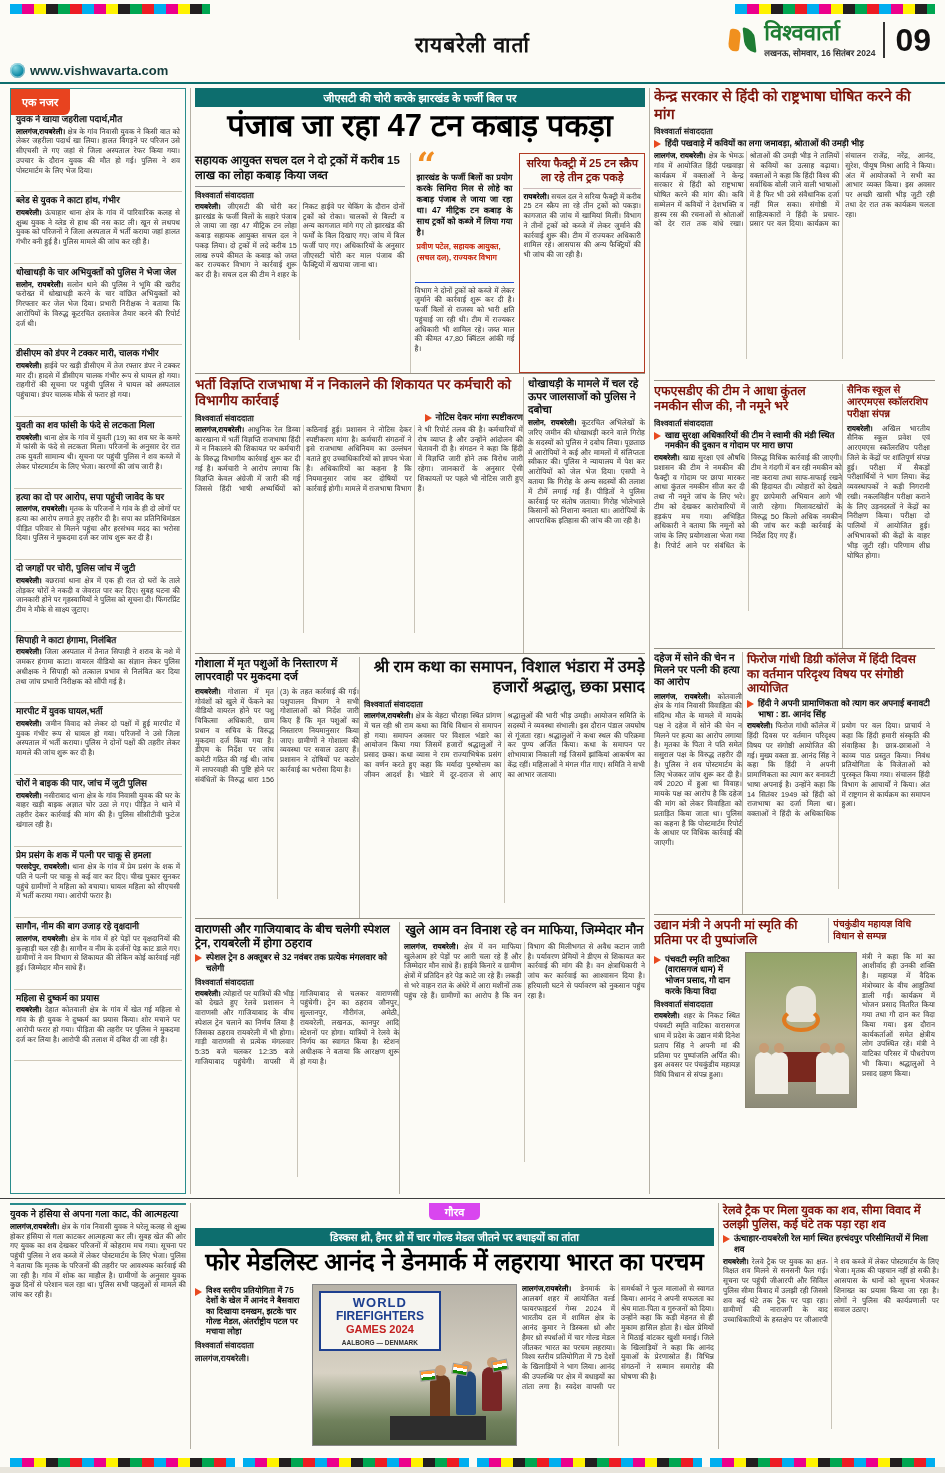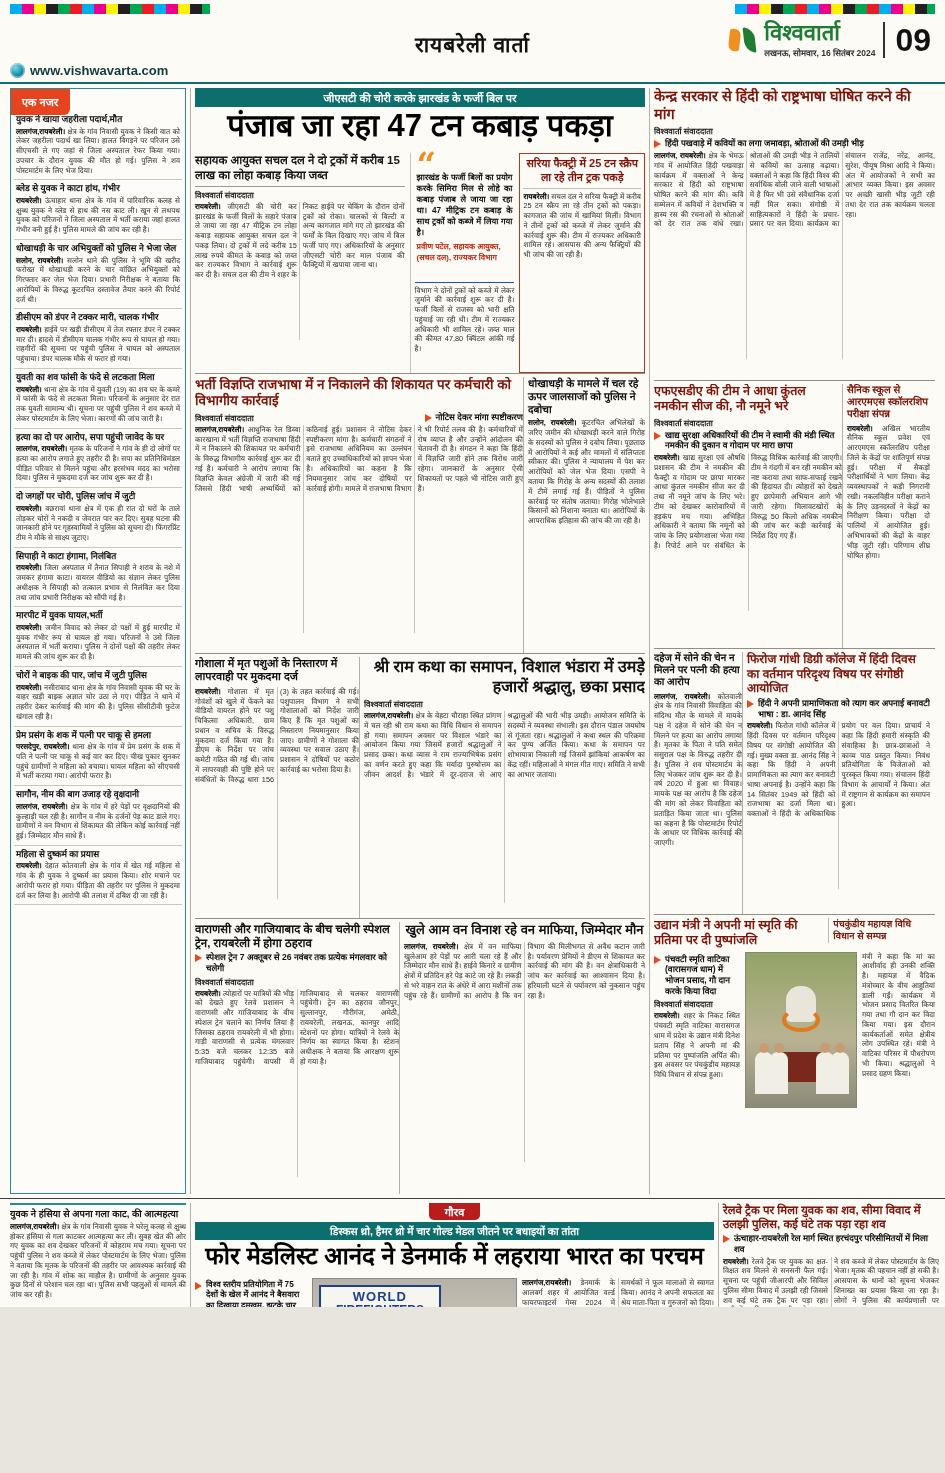--- a/index.html
+++ b/index.html
@@ -1,17 +1,17 @@
 <!DOCTYPE html>
 <html lang="hi"><head>
 <meta charset="utf-8">
 <style>
   *{margin:0;padding:0;box-sizing:border-box}
   html,body{background:#e8e5dc}
-  .page{width:945px;height:1307px;margin:0 auto;background:#fcfbf6;color:#222;
+  .page{width:945px;height:1467px;margin:0 auto;background:#fcfbf6;color:#222;
         font-family:"Liberation Sans","DejaVu Sans",sans-serif;position:relative;overflow:hidden}
   
   .cbar{height:10px;background:repeating-linear-gradient(90deg,#00aeef 0 12px,#ec008c 12px 24px,#fff200 24px 36px,#231f20 36px 48px,#00a651 48px 60px,#ed1c24 60px 72px)}
   .topbars{display:flex;justify-content:space-between;padding:4px 10px 0;height:18px}
   .topbars .cbar{width:200px}
   .botbars{display:flex;justify-content:space-between;gap:8px;padding:5px 10px;height:20px}
   .botbars .cbar{flex:1}
   
   .masthead{height:66px;border-bottom:2.5px solid #0d6e6e;position:relative;padding:2px 10px}
   .mh-title{position:absolute;left:0;right:0;top:12px;text-align:center;font-size:21px;font-weight:bold;color:#111;letter-spacing:1px}
@@ -27,21 +27,21 @@
   .dateline-top{font-size:8.5px;color:#333;margin-top:3px;font-weight:bold}
   .pageno{font-size:32px;font-weight:bold;color:#111;border-left:2px solid #333;padding:2px 4px 2px 10px;line-height:1}
   
   .content{display:grid;grid-template-columns:176px 455px 286px;column-gap:4px;padding:4px 10px;height:1114px}
   .content>section{overflow:hidden}
   .colC,.colR{border-left:1px solid #b5b0a4;padding-left:4px}
   
   .rail{border:1.5px solid #2a8c8c;position:relative;padding:2px 3px;height:1106px;overflow:hidden;background:#fdfcf8}
   .railtab{position:absolute;top:-1px;left:-1px;background:#e8431f;color:#fff;font-size:11px;font-weight:bold;padding:6px 12px;border-radius:0 0 6px 0}
   .briefs{margin-top:20px}
-  .brief{border-bottom:1px solid #cfc8b8;padding:3px 2px 4px}
+  .brief{border-bottom:1px solid #cfc8b8;padding:3px 2px 16px}
   .b-head{font-size:8.8px;font-weight:bold;color:#141414;line-height:1.2;margin-bottom:2px}
   .b-body,.body{font-size:7.3px;line-height:1.34;text-align:justify;color:#2c2c2c}
   .dl{font-weight:bold;color:#000}
   
   .kicker{background:#0d6e6e;color:#fff;font-size:11px;font-weight:bold;text-align:center;padding:2px 4px;height:19px}
   .mainhead{font-size:31px;font-weight:bold;color:#000;text-align:center;line-height:1.25;height:44px}
   .row{display:flex;}
   .row>article{overflow:hidden}
   .r2,.r3,.r4,.rr2,.rr3,.rr4{border-top:1px solid #948f84;padding-top:3px}
   .r1{height:285px}.r2{height:280px}.r3{height:265px}.r4{height:276px}
@@ -83,21 +83,21 @@
   .g-fig{position:absolute;width:20px;height:44px;border-radius:8px 8px 2px 2px;background:#7a2626}
   .g-fig .hd{width:11px;height:11px;border-radius:50%;background:#c79c74;margin:-10px auto 0}
   .flag{position:absolute;width:16px;height:11px;background:linear-gradient(180deg,#ff9933 0 33%,#fff 33% 66%,#128807 66% 100%);border:0.5px solid #999}
   .g-podium{position:absolute;bottom:5px;left:38%;width:96px;height:24px;background:#2d2d2d}
   
   .ud-headrow{display:flex;gap:6px;align-items:flex-start}
   .ud-headrow h3{flex:1}
   .ud-sub{flex:0 0 38%;font-size:9.5px;font-weight:bold;color:#7e150b;line-height:1.3;border-left:1px solid #bbb;padding-left:4px}
   .ud-flex{display:flex;gap:5px;margin-top:3px;height:158px}
   
-  .gaurav{margin:0 auto 2px;background:#b91c1c;color:#fff;font-size:11px;font-weight:bold;padding:1px 16px;width:max-content;border-radius:0 0 5px 5px}
+  .gaurav{margin:0 auto 8px;background:#d946ef;color:#fff;font-size:11px;font-weight:bold;padding:1px 16px;width:max-content;border-radius:0 0 5px 5px}
   .sp-kicker{background:#0d6e6e;color:#fff;font-size:10.5px;font-weight:bold;text-align:center;padding:2px;height:18px}
   .sp-head{font-size:24px;font-weight:bold;color:#000;text-align:center;line-height:1.2;margin:2px 0;height:34px}
   .sp-flex{display:flex;gap:5px;height:168px}
   .sp-left{flex:0 0 112px}
   .sp-left .bullet{font-size:8.2px}
   .bottom{display:grid;grid-template-columns:176px 524px 221px;column-gap:4px;padding:4px 10px;height:255px;border-top:1.4px solid #3e3e3e}
   .bottom>section{overflow:hidden}
   .bb-head{font-size:9.5px;font-weight:bold;color:#141414;line-height:1.25;margin-bottom:2px;border-top:2px solid #2a8c8c;padding-top:3px}
 </style>
 </head>
@@ -260,21 +260,21 @@
           <div class="byline">विश्ववार्ता संवाददाता</div>
           <p class="body c2" style="height:192px"><b class="dl">लालगंज,रायबरेली।</b> <span>क्षेत्र के बेहटा चौराहा स्थित प्रांगण में चल रही श्री राम कथा का विधि विधान से समापन हो गया। समापन अवसर पर विशाल भंडारे का आयोजन किया गया जिसमें हजारों श्रद्धालुओं ने प्रसाद छका। कथा व्यास ने राम राज्याभिषेक प्रसंग का वर्णन करते हुए कहा कि मर्यादा पुरुषोत्तम का जीवन आदर्श है। भंडारे में दूर-दराज से आए श्रद्धालुओं की भारी भीड़ उमड़ी। आयोजन समिति के सदस्यों ने व्यवस्था संभाली। इस दौरान पंडाल जयघोष से गूंजता रहा। श्रद्धालुओं ने कथा स्थल की परिक्रमा कर पुण्य अर्जित किया। कथा के समापन पर शोभायात्रा निकाली गई जिसमें झांकियां आकर्षण का केंद्र रहीं। महिलाओं ने मंगल गीत गाए। समिति ने सभी का आभार जताया।</span></p>
         </article>
       </div>
 
       <div class="row r4">
         <article style="width:204px">
           <h3 class="head-blk" style="font-size:11.5px">वाराणसी और गाजियाबाद के बीच चलेगी स्पेशल ट्रेन, रायबरेली में होगा ठहराव</h3>
           <div class="bullet">
               <span class="tri"></span>
-              <span>स्पेशल ट्रेन 7 अक्तूबर से 26 नवंबर तक प्रत्येक मंगलवार को चलेगी</span>
+              <span>स्पेशल ट्रेन 8 अक्तूबर से 32 नवंबर तक प्रत्येक मंगलवार को चलेगी</span>
             </div>
           <div class="byline">विश्ववार्ता संवाददाता</div>
           <p class="body c2" style="height:188px"><b class="dl">रायबरेली।</b> <span>त्योहारों पर यात्रियों की भीड़ को देखते हुए रेलवे प्रशासन ने वाराणसी और गाजियाबाद के बीच स्पेशल ट्रेन चलाने का निर्णय लिया है जिसका ठहराव रायबरेली में भी होगा। गाड़ी वाराणसी से प्रत्येक मंगलवार 5:35 बजे चलकर 12:35 बजे गाजियाबाद पहुंचेगी। वापसी में गाजियाबाद से चलकर वाराणसी पहुंचेगी। ट्रेन का ठहराव जौनपुर, सुल्तानपुर, गौरीगंज, अमेठी, रायबरेली, लखनऊ, कानपुर आदि स्टेशनों पर होगा। यात्रियों ने रेलवे के निर्णय का स्वागत किया है। स्टेशन अधीक्षक ने बताया कि आरक्षण शुरू हो गया है।</span></p>
         </article>
         <article class="sep-l" style="width:246px">
           <h3 class="head-blk" style="font-size:13px;text-align:center">खुले आम वन विनाश रहे वन माफिया, जिम्मेदार मौन</h3>
           <p class="body c2" style="height:220px;margin-top:4px"><b class="dl">लालगंज, रायबरेली।</b> <span>क्षेत्र में वन माफिया खुलेआम हरे पेड़ों पर आरी चला रहे हैं और जिम्मेदार मौन साधे हैं। हाईवे किनारे व ग्रामीण क्षेत्रों में प्रतिदिन हरे पेड़ काटे जा रहे हैं। लकड़ी से भरे वाहन रात के अंधेरे में आरा मशीनों तक पहुंच रहे हैं। ग्रामीणों का आरोप है कि वन विभाग की मिलीभगत से अवैध कटान जारी है। पर्यावरण प्रेमियों ने डीएम से शिकायत कर कार्रवाई की मांग की है। वन क्षेत्राधिकारी ने जांच कर कार्रवाई का आश्वासन दिया है। हरियाली घटने से पर्यावरण को नुकसान पहुंच रहा है।</span></p>
         </article>
       </div>
     </section>

